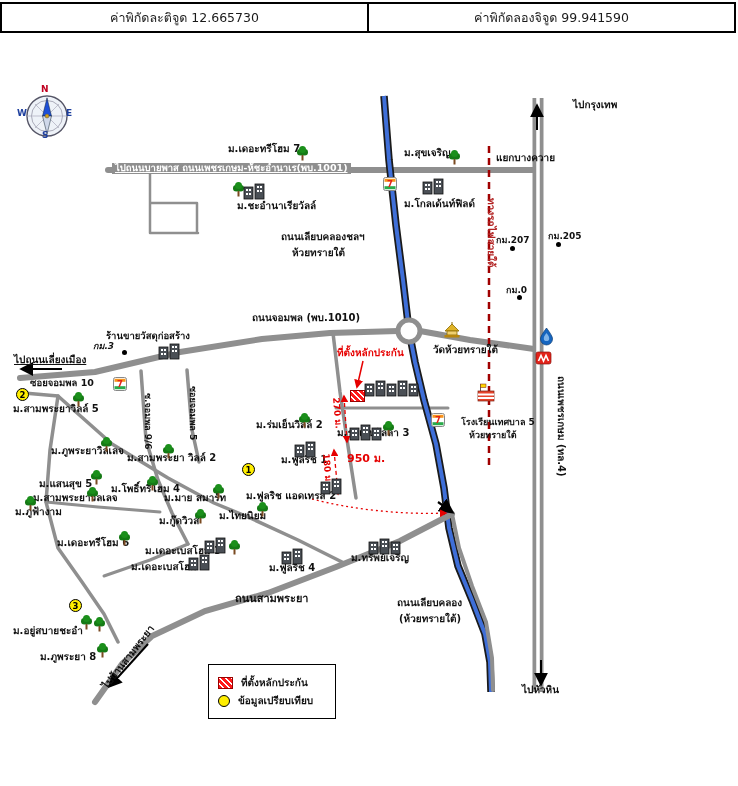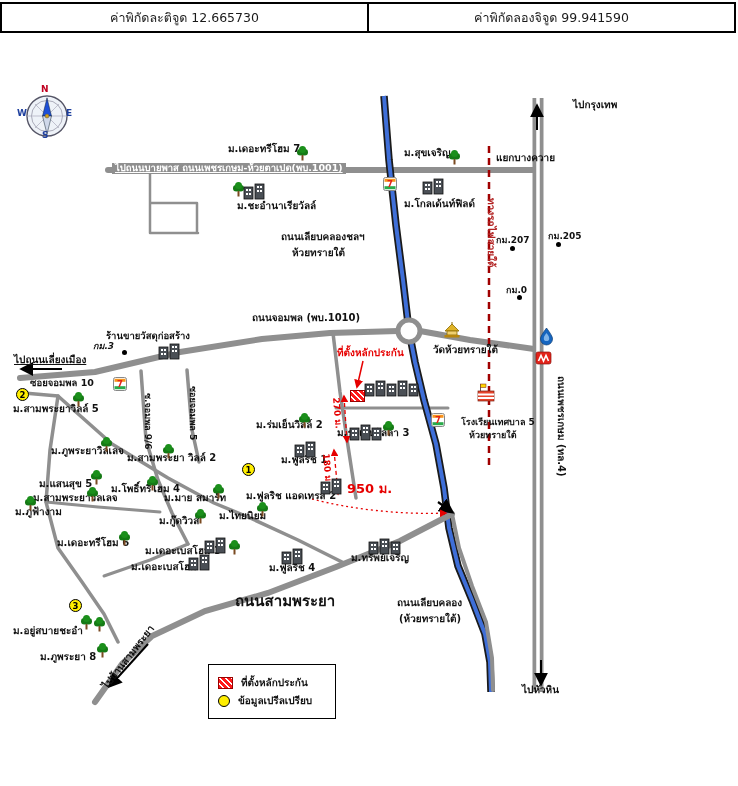--- a/index.html
+++ b/index.html
@@ -128,21 +128,21 @@
       <rect x="0" y="5.5" width="16" height="2" fill="#fff"></rect>
       <rect x="0" y="9" width="16" height="2" fill="#fff"></rect>
     </g>
   </svg>
 
   <div id="map-layer">
       <div class="mlabel" style="left: 549px; top: 99px; margin-left: 24px;">ไปกรุงเทพ</div>
       <div class="mlabel" style="left: 228px; top: 143px;">ม.เดอะทรีโฮม 7</div>
       <div class="mlabel" style="left: 404px; top: 147px;">ม.สุขเจริญ</div>
       <div class="mlabel" style="left: 496px; top: 152px;">แยกบางควาย</div>
-      <div class="mlabel" style="left: 112px; top: 163px; color: rgb(255, 255, 255); font-size: 9.5px; text-decoration: underline; background: rgb(143, 143, 143); padding: 0px 3px;">ไปถนนบายพาส ถนนเพชรเกษม-ห้วยตาเปด(พบ.1001)</div>
+      <div class="mlabel" style="left: 112px; top: 163px; color: rgb(255, 255, 255); font-size: 9.5px; text-decoration: underline; background: rgb(143, 143, 143); padding: 0px 3px;">ไปถนนบายพาส ถนนเพชรเกษม-ห้ชะอำนาเร(พบ.1001)</div>
       <div class="mlabel" style="left: 222px; top: 200px; margin-left: 15px;">ม.ชะอำนาเรียวัลล์</div>
       <div class="mlabel" style="left: 404px; top: 198px;">ม.โกลเด้นท์ฟิลด์</div>
       <div class="mlabel" style="left: 281px; top: 231px;">ถนนเลียบคลองชลฯ</div>
       <div class="mlabel" style="left: 292px; top: 247px;">ห้วยทรายใต้</div>
       <div class="mlabel" style="left: 497px; top: 198px; color: rgb(178, 34, 34); transform: rotate(90deg); transform-origin: left top;">ทางรถไฟสายใต้</div>
       <div class="mlabel" style="left: 496px; top: 235px; font-size: 9px;">กม.207</div>
       <div class="mlabel" style="left: 548px; top: 231px; font-size: 9px;">กม.205</div>
       <div class="mlabel" style="left: 506px; top: 285px; font-size: 9px;">กม.0</div>
       <div class="mlabel" style="left: 252px; top: 312px;">ถนนจอมพล (พบ.1010)</div>
       <div class="mlabel" style="left: 106px; top: 331px; font-size: 9.5px;">ร้านขายวัสดุก่อสร้าง</div>
@@ -165,33 +165,33 @@
       <div class="mlabel" style="left: 164px; top: 492px;">ม.มาย สมาร์ท</div>
       <div class="mlabel" style="left: 246px; top: 490px;">ม.ฟูลริช แอดเทรส 2</div>
       <div class="mlabel" style="left: 15px; top: 506px;">ม.ภูฟ้างาม</div>
       <div class="mlabel" style="left: 159px; top: 515px;">ม.กู๊ดวิวส์</div>
       <div class="mlabel" style="left: 219px; top: 510px;">ม.ไทยนิยม</div>
       <div class="mlabel" style="left: 57px; top: 537px;">ม.เดอะทรีโฮม 6</div>
       <div class="mlabel" style="left: 145px; top: 545px;">ม.เดอะเบสโฮม 3</div>
       <div class="mlabel" style="left: 131px; top: 561px;">ม.เดอะเบสโฮม 4</div>
       <div class="mlabel" style="left: 269px; top: 562px;">ม.ฟูลริช 4</div>
       <div class="mlabel" style="left: 351px; top: 552px;">ม.ทรัพย์เจริญ</div>
-      <div class="mlabel" style="left: 235px; top: 593px; font-size: 15px; font-weight: 700;">ถนนสามพระยา</div>
+      <div class="mlabel" style="left: 235px; top: 593px; font-size: 11px; font-weight: 700;">ถนนสามพระยา</div>
       <div class="mlabel" style="left: 397px; top: 597px;">ถนนเลียบคลอง</div>
       <div class="mlabel" style="left: 399px; top: 613px;">(ห้วยทรายใต้)</div>
       <div class="mlabel" style="left: 13px; top: 625px;">ม.อยู่สบายชะอำ</div>
       <div class="mlabel" style="left: 40px; top: 651px;">ม.ภูพระยา 8</div>
       <div class="mlabel" style="left: 100px; top: 684px; transform: rotate(-52deg); transform-origin: left top;">ไปบ้านสามพระยา</div>
       <div class="mlabel" style="left: 522px; top: 684px;">ไปหัวหิน</div>
       <div class="mlabel" style="left: 567px; top: 376px; transform: rotate(90deg); transform-origin: left top;">ถนนเพชรเกษม (ทล.4)</div>
       <div class="mlabel" style="left: 461px; top: 417px; font-size: 9px;">โรงเรียนเทศบาล 5</div>
       <div class="mlabel" style="left: 469px; top: 430px; font-size: 9px;">ห้วยทรายใต้</div>
       <div class="mlabel" style="left: 341px; top: 397px; color: rgb(230, 0, 0); font-size: 9px; transform: rotate(85deg); transform-origin: left top;">270 ม.</div>
       <div class="mlabel" style="left: 331px; top: 453px; color: rgb(230, 0, 0); font-size: 9px; transform: rotate(85deg); transform-origin: left top;">180 ม.</div>
-      <div class="mlabel" style="left: 347px; top: 482px; color: rgb(230, 0, 0); font-size: 13px;">950 ม.</div>
+      <div class="mlabel" style="left: 347px; top: 453px; color: rgb(230, 0, 0); font-size: 11px;">950 ม.</div>
       <div class="micon" style="left: 296px; top: 146px;"><svg width="13" height="15" viewBox="0 0 13 15">
           <rect x="5.5" y="9" width="2" height="5.5" fill="#7a4a21"></rect>
           <circle cx="4.3" cy="6.2" r="3.3" fill="#157a15"></circle>
           <circle cx="8.7" cy="6.2" r="3.3" fill="#157a15"></circle>
           <circle cx="6.5" cy="3.6" r="3.5" fill="#1b8f1b"></circle>
         </svg></div>
       <div class="micon" style="left: 448px; top: 150px;"><svg width="13" height="15" viewBox="0 0 13 15">
           <rect x="5.5" y="9" width="2" height="5.5" fill="#7a4a21"></rect>
           <circle cx="4.3" cy="6.2" r="3.3" fill="#157a15"></circle>
           <circle cx="8.7" cy="6.2" r="3.3" fill="#157a15"></circle>
@@ -503,17 +503,17 @@
     <div class="coord-cell">ค่าพิกัดลองจิจูด 99.941590</div>
   </div>
 
   <div class="legend">
     <div class="legend-row">
       <span class="collateral legend-ic"></span>
       <span class="legend-text">ที่ตั้งหลักประกัน</span>
     </div>
     <div class="legend-row">
       <span class="legend-circle"></span>
-      <span class="legend-text">ข้อมูลเปรีลเปรียบ</span>
+      <span class="legend-text">ข้อมูลเปรียบเทียบ</span>
     </div>
   </div>
 
 </div>
 
 </body></html>

